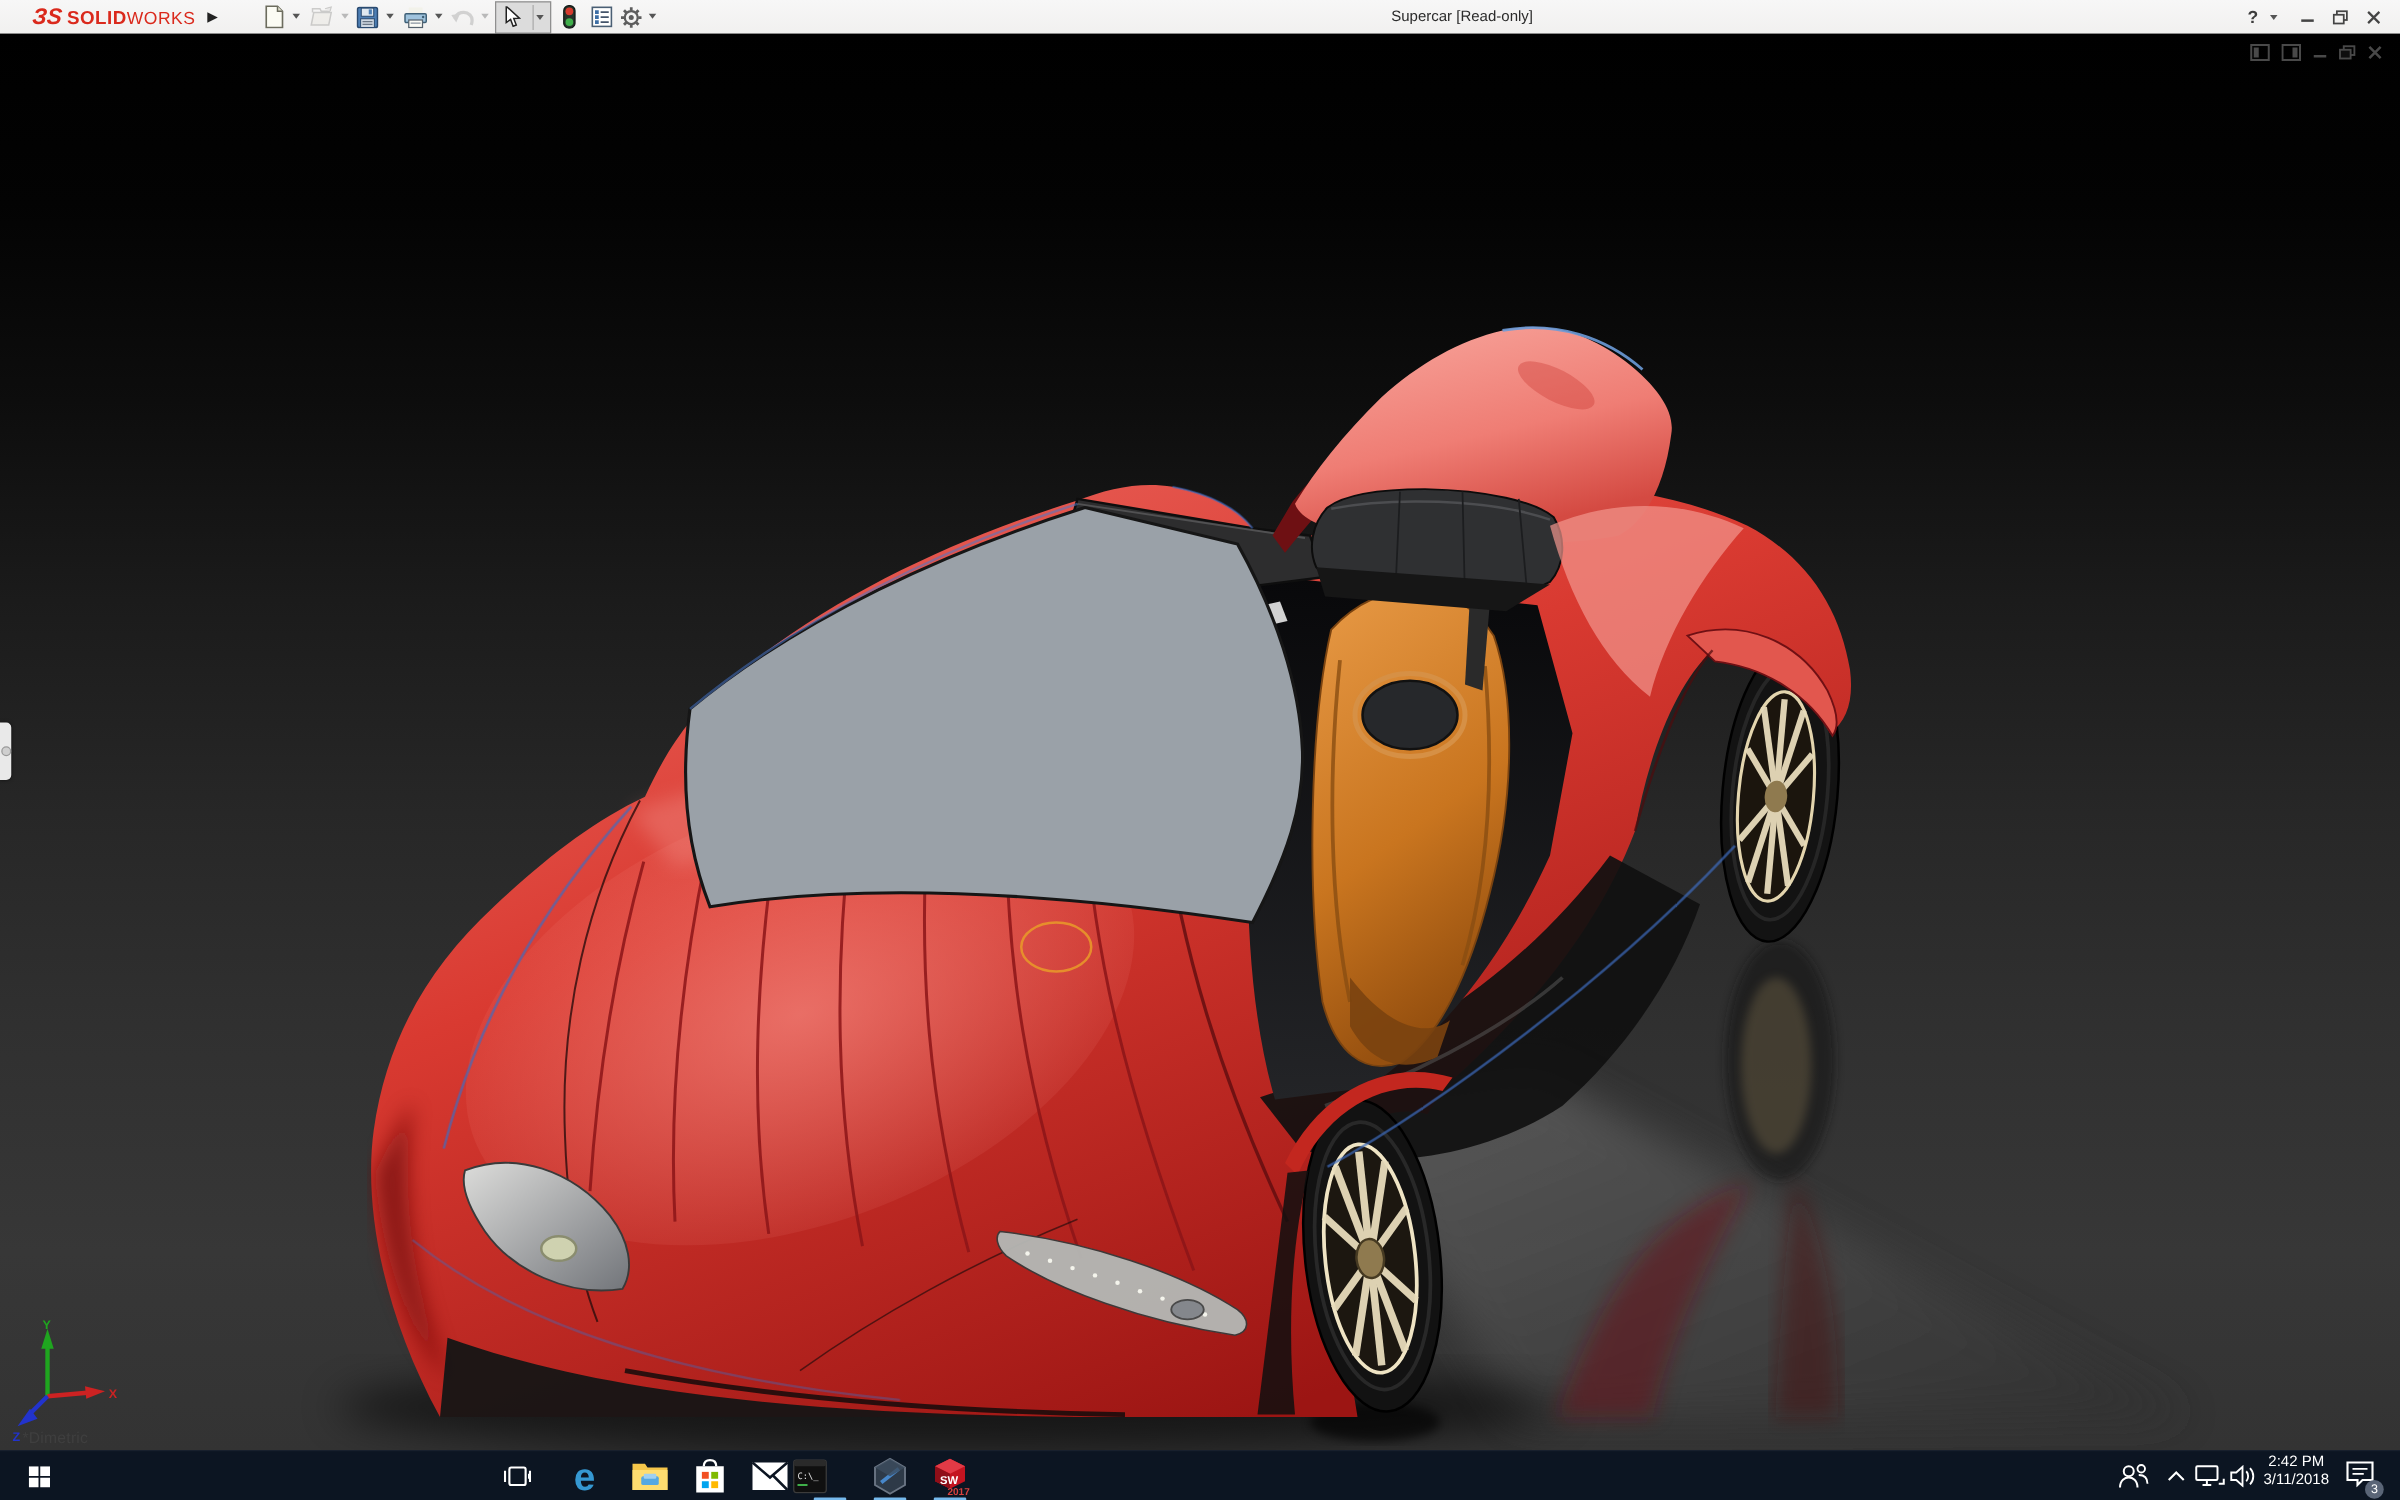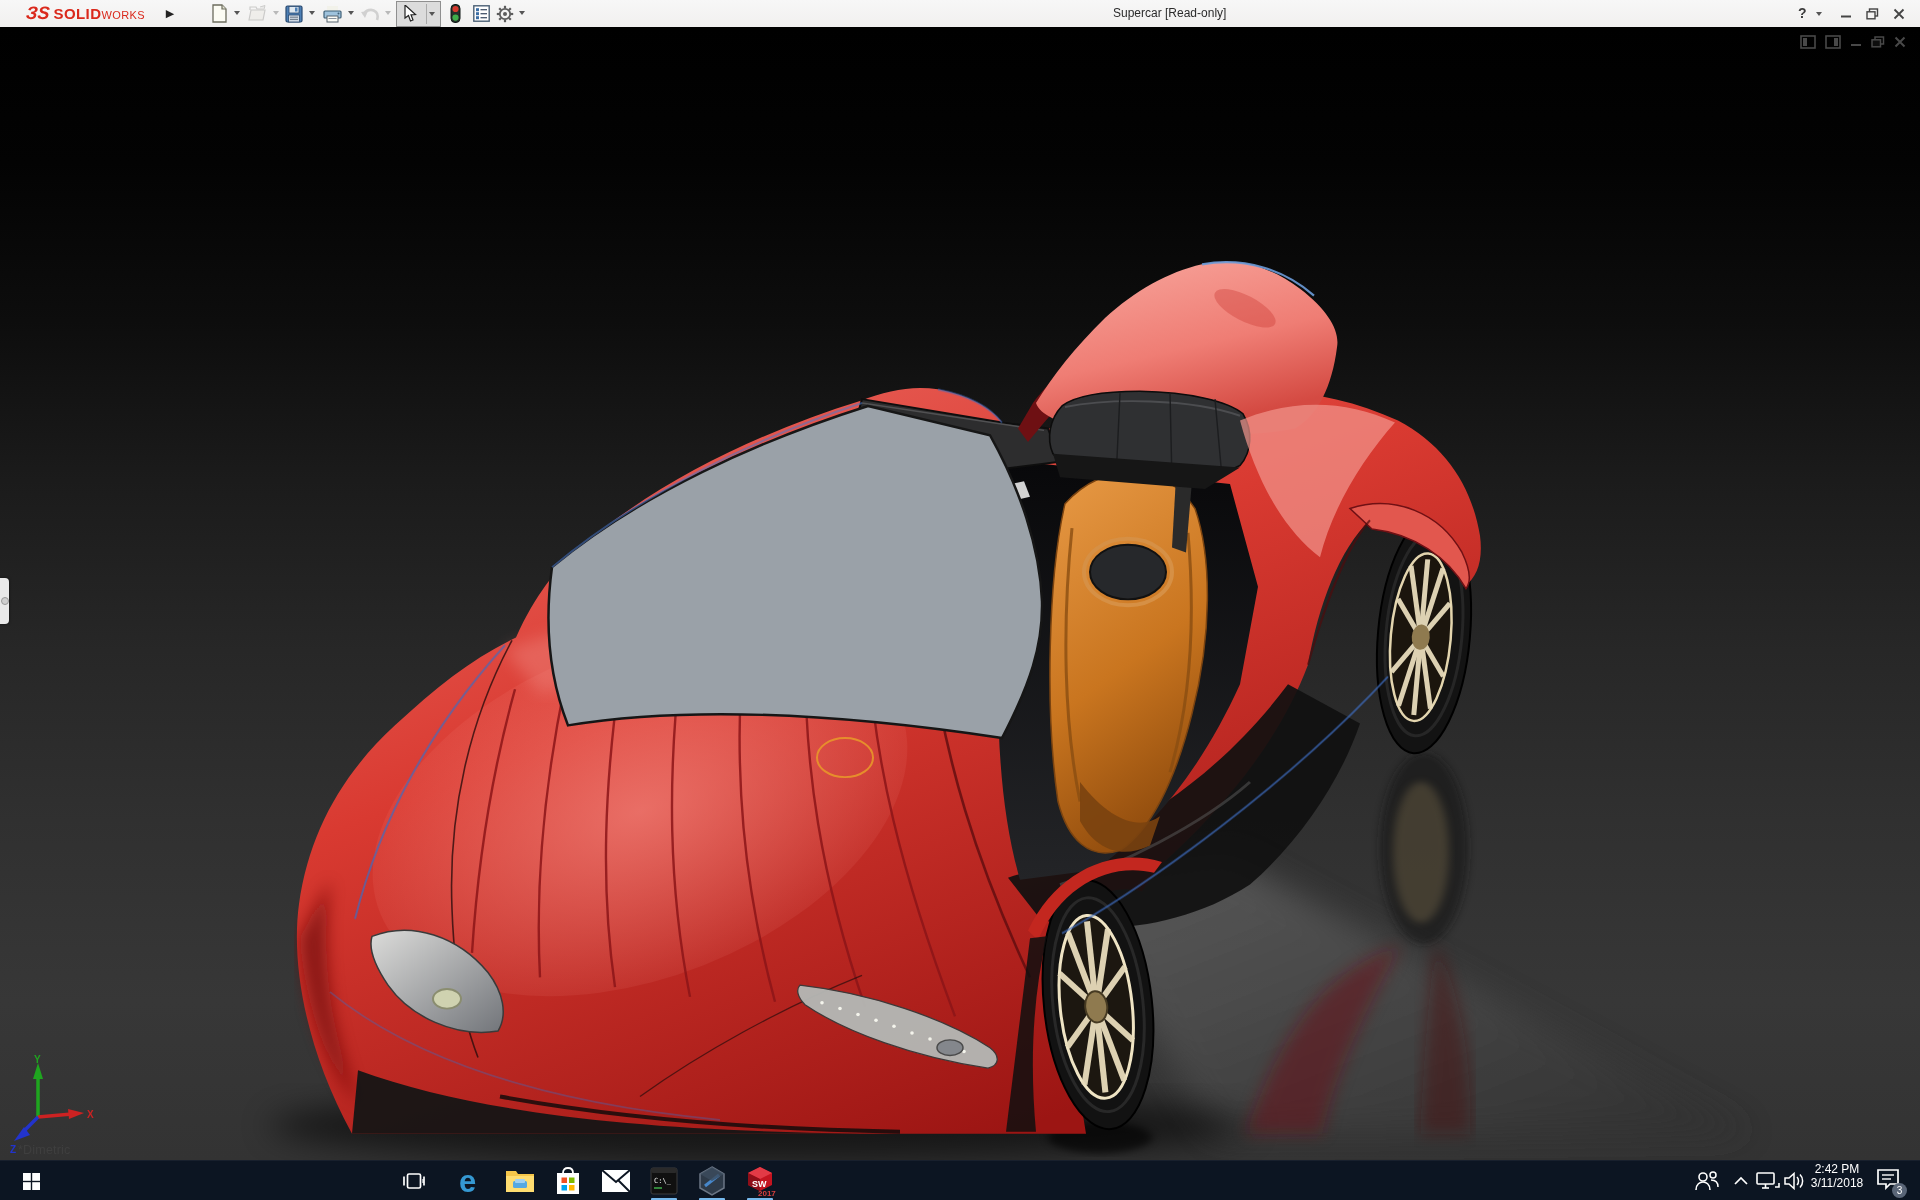--- a/index.html
+++ b/index.html
@@ -5,21 +5,21 @@
   html,body{margin:0;padding:0;background:#000;}
   .root{position:relative;width:1920px;height:1200px;overflow:hidden;
         font-family:"Liberation Sans",sans-serif;-webkit-font-smoothing:antialiased;}
 
   
   .titlebar{position:absolute;left:0;top:0;width:1920px;height:27px;
     background:linear-gradient(180deg,#f7f7f7,#f1f0ef);border-bottom:1px solid #c9c9c9;}
   .logo{position:absolute;left:26px;top:3px;display:flex;align-items:baseline;color:#da291c;}
   .logo .mark{font-size:18px;font-weight:bold;font-style:italic;transform:skewX(-6deg);margin-right:4px;}
   .logo .solid{font-size:15px;font-weight:bold;letter-spacing:.4px;text-align:right;}
-  .logo .works{font-size:11px;font-weight:300;letter-spacing:.4px;}
+  .logo .works{font-size:14px;font-weight:300;letter-spacing:.4px;}
   .flyout-arrow{position:absolute;left:163px;top:4px;width:14px;height:18px;color:#222;
     font-size:11px;display:flex;align-items:center;justify-content:center;cursor:pointer;}
   .tbtn{position:absolute;top:3px;width:22px;height:21px;display:flex;align-items:center;justify-content:center;}
   .caret{position:absolute;top:11px;width:0;height:0;border-left:3.5px solid transparent;
     border-right:3.5px solid transparent;border-top:4px solid #555;}
   .caret.dim{border-top-color:#b9b9b9;}
   .dis{opacity:.38;filter:grayscale(85%);}
   .selbox{position:absolute;left:396px;top:1px;width:43px;height:24px;background:#dcdcdc;
     border:1px solid #8f8f8f;}
   .selbox .sep{position:absolute;right:13px;top:2px;bottom:2px;width:1px;background:#aaa;}
@@ -507,21 +507,21 @@
     </div>
 
     <div class="tb-ic" style="left:594px">
       <svg width="30" height="24" viewBox="0 0 30 24">
         <path d="M1,1 L29,1 L29,23 L1,23 Z" fill="#fff"></path>
         <path d="M1,1 L15,13 L29,1" fill="none" stroke="#0c1522" stroke-width="2"></path>
         <path d="M29,23 L17,11" fill="none" stroke="#0c1522" stroke-width="2"></path>
       </svg>
     </div>
 
-    <div class="tb-ic" style="left:642px">
+    <div class="tb-ic" style="left:626px">
       <svg width="28" height="28" viewBox="0 0 28 28">
         <rect x="1" y="1" width="26" height="26" rx="2" fill="#101010" stroke="#3c3c3c" stroke-width="1"></rect>
         <rect x="1" y="1" width="26" height="5" rx="2" fill="#2a2a2a"></rect>
         <text x="4" y="16" font-size="7" fill="#e8e8e8" font-family="DejaVu Sans Mono, monospace">C:\_</text>
         <line x1="4" y1="21" x2="12" y2="21" stroke="#3fae4a" stroke-width="1.5"></line>
       </svg>
     </div>
     <div class="runbar" style="left:651px"></div>
 
     <div class="tb-ic" style="left:690px">

